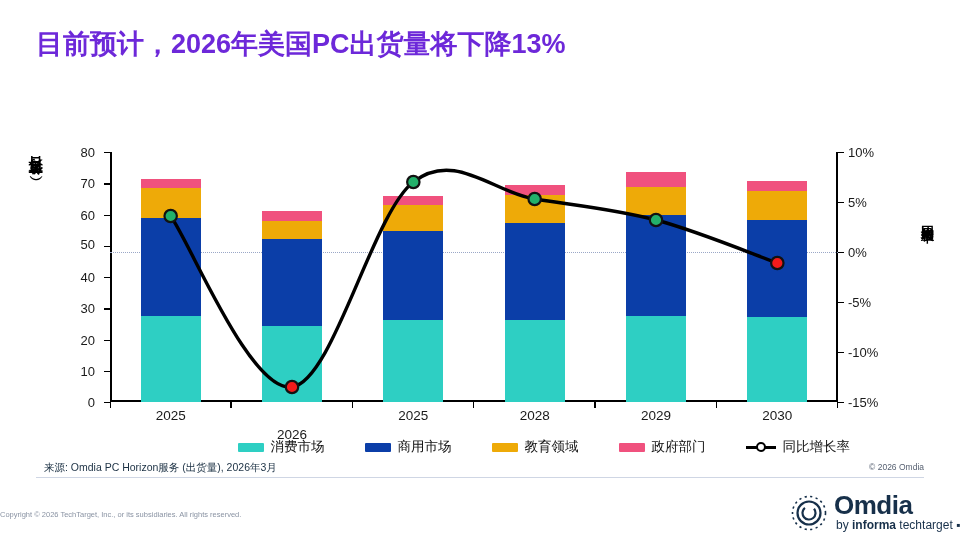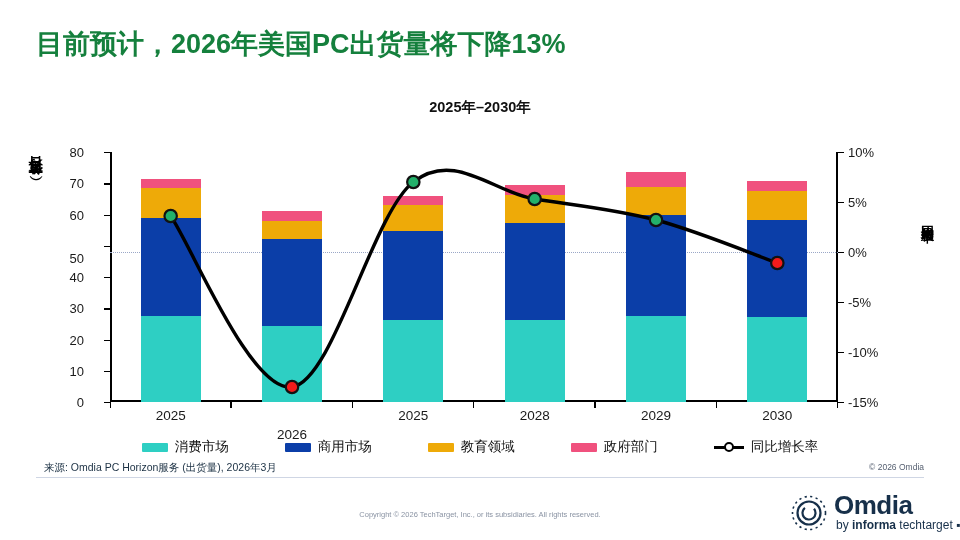--- a/index.html
+++ b/index.html
@@ -10,21 +10,21 @@
     position: relative;
     overflow: hidden;
   }
 
   
   #headline {
     position: absolute;
     left: 36px; top: 26px;
     font-size: 27px;
     font-weight: bold;
-    color: #15803d;
+    color: #6d28d9;
     letter-spacing: 0px;
     white-space: nowrap;
   }
 
   
   #chart-title {
     position: absolute;
     left: 120px; top: 98px;
     width: 720px;
     text-align: center;
@@ -53,21 +53,21 @@
   }
   .tick-l { left: -6px; }
   .tick-r { right: -6px; }
 
   .ylab-l, .ylab-r {
     position: absolute;
     font-size: 13px;
     color: #1a1a1a;
     white-space: nowrap;
   }
-  .ylab-l { right: 100%; margin-right: 26px; text-align: right; transform: translateY(-50%); }
+  .ylab-l { right: 100%; margin-right: 15px; text-align: right; transform: translateY(-50%); }
   .ylab-r { left: 100%;  margin-left: 10px;  text-align: left;  transform: translateY(-50%); }
 
   
   #ref-line {
     position: absolute;
     left: 0; width: 100%;
     height: 0;
     border-top: 1.6px dotted #9aa7c7;
   }
 
@@ -119,22 +119,22 @@
     width: 728px; height: 250px;
     overflow: visible;
   }
 
   
   #legend {
     position: absolute;
     left: 110px; top: 438px;
     width: 740px;
     display: flex;
-    justify-content: center;
-    gap: 56px;
+    justify-content: flex-end;
+    gap: 40px;
     align-items: center;
   }
   .legend-item { display: flex; align-items: center; gap: 7px; }
   .legend-swatch { width: 26px; height: 9px; border-radius: 1px; }
   .legend-label { font-size: 13.5px; color: #111; white-space: nowrap; }
   .legend-line-icon { width: 30px; height: 12px; position: relative; }
   .legend-line-icon .lseg {
     position: absolute; top: 5px; height: 2.6px; background: #000; width: 30px;
   }
   .legend-line-icon .lmark {
@@ -152,21 +152,20 @@
   #rule {
     position: absolute; left: 36px; top: 477px;
     width: 888px; height: 1px; background: #cfd6e4;
   }
   #copyright-right {
     position: absolute; right: 36px; top: 462px;
     font-size: 8.5px; color: #555f70; white-space: nowrap;
   }
   #footer-copyright {
     position: absolute; left: 0; top: 510px; width: 960px;
-    text-align: center;
     font-size: 7.5px; color: #8a93a3;
   }
 
   
   #logo { position: absolute; left: 790px; top: 492px; width: 150px; height: 42px; }
   #logo-word {
     position: absolute; left: 44px; top: 0px;
     font-size: 26px; font-weight: bold; color: #17304a;
     letter-spacing: -0.5px; line-height: 26px;
   }
@@ -175,21 +174,20 @@
     font-size: 12px; color: #17304a; white-space: nowrap;
   }
   #logo-sub b { font-weight: bold; }
 </style>
 </head>
 <body>
 
 <div id="headline">目前预计，2026年美国PC出货量将下降13%</div>
 
 <div id="chart-title">
-  <div>2025年–2030年</div>
 </div>
 
 <div id="ylabel-left">单位（百万台）</div>
 <div id="ylabel-right">同比增长率</div>
 
 <div id="plot">
 
   <div class="axis-line" id="x-axis"></div>
   <div class="axis-line" id="y-axis-l"></div>
   <div class="axis-line" id="y-axis-r"></div>
@@ -197,21 +195,21 @@
   <div id="ref-line" style="top: 100px;"></div>
 
   <div>
     <div class="tick-l" style="top:0px"></div>
     <div class="ylab-l" style="top:0px">80</div>
     <div class="tick-l" style="top:31.25px"></div>
     <div class="ylab-l" style="top:31.25px">70</div>
     <div class="tick-l" style="top:62.5px"></div>
     <div class="ylab-l" style="top:62.5px">60</div>
     <div class="tick-l" style="top:93.75px"></div>
-    <div class="ylab-l" style="top:106px">50</div>
+    <div class="ylab-l" style="top:92px">50</div>
     <div class="tick-l" style="top:125px"></div>
     <div class="ylab-l" style="top:125px">40</div>
     <div class="tick-l" style="top:156.25px"></div>
     <div class="ylab-l" style="top:156.25px">30</div>
     <div class="tick-l" style="top:187.5px"></div>
     <div class="ylab-l" style="top:187.5px">20</div>
     <div class="tick-l" style="top:218.75px"></div>
     <div class="ylab-l" style="top:218.75px">10</div>
     <div class="tick-l" style="top:250px"></div>
     <div class="ylab-l" style="top:250px">0</div>

